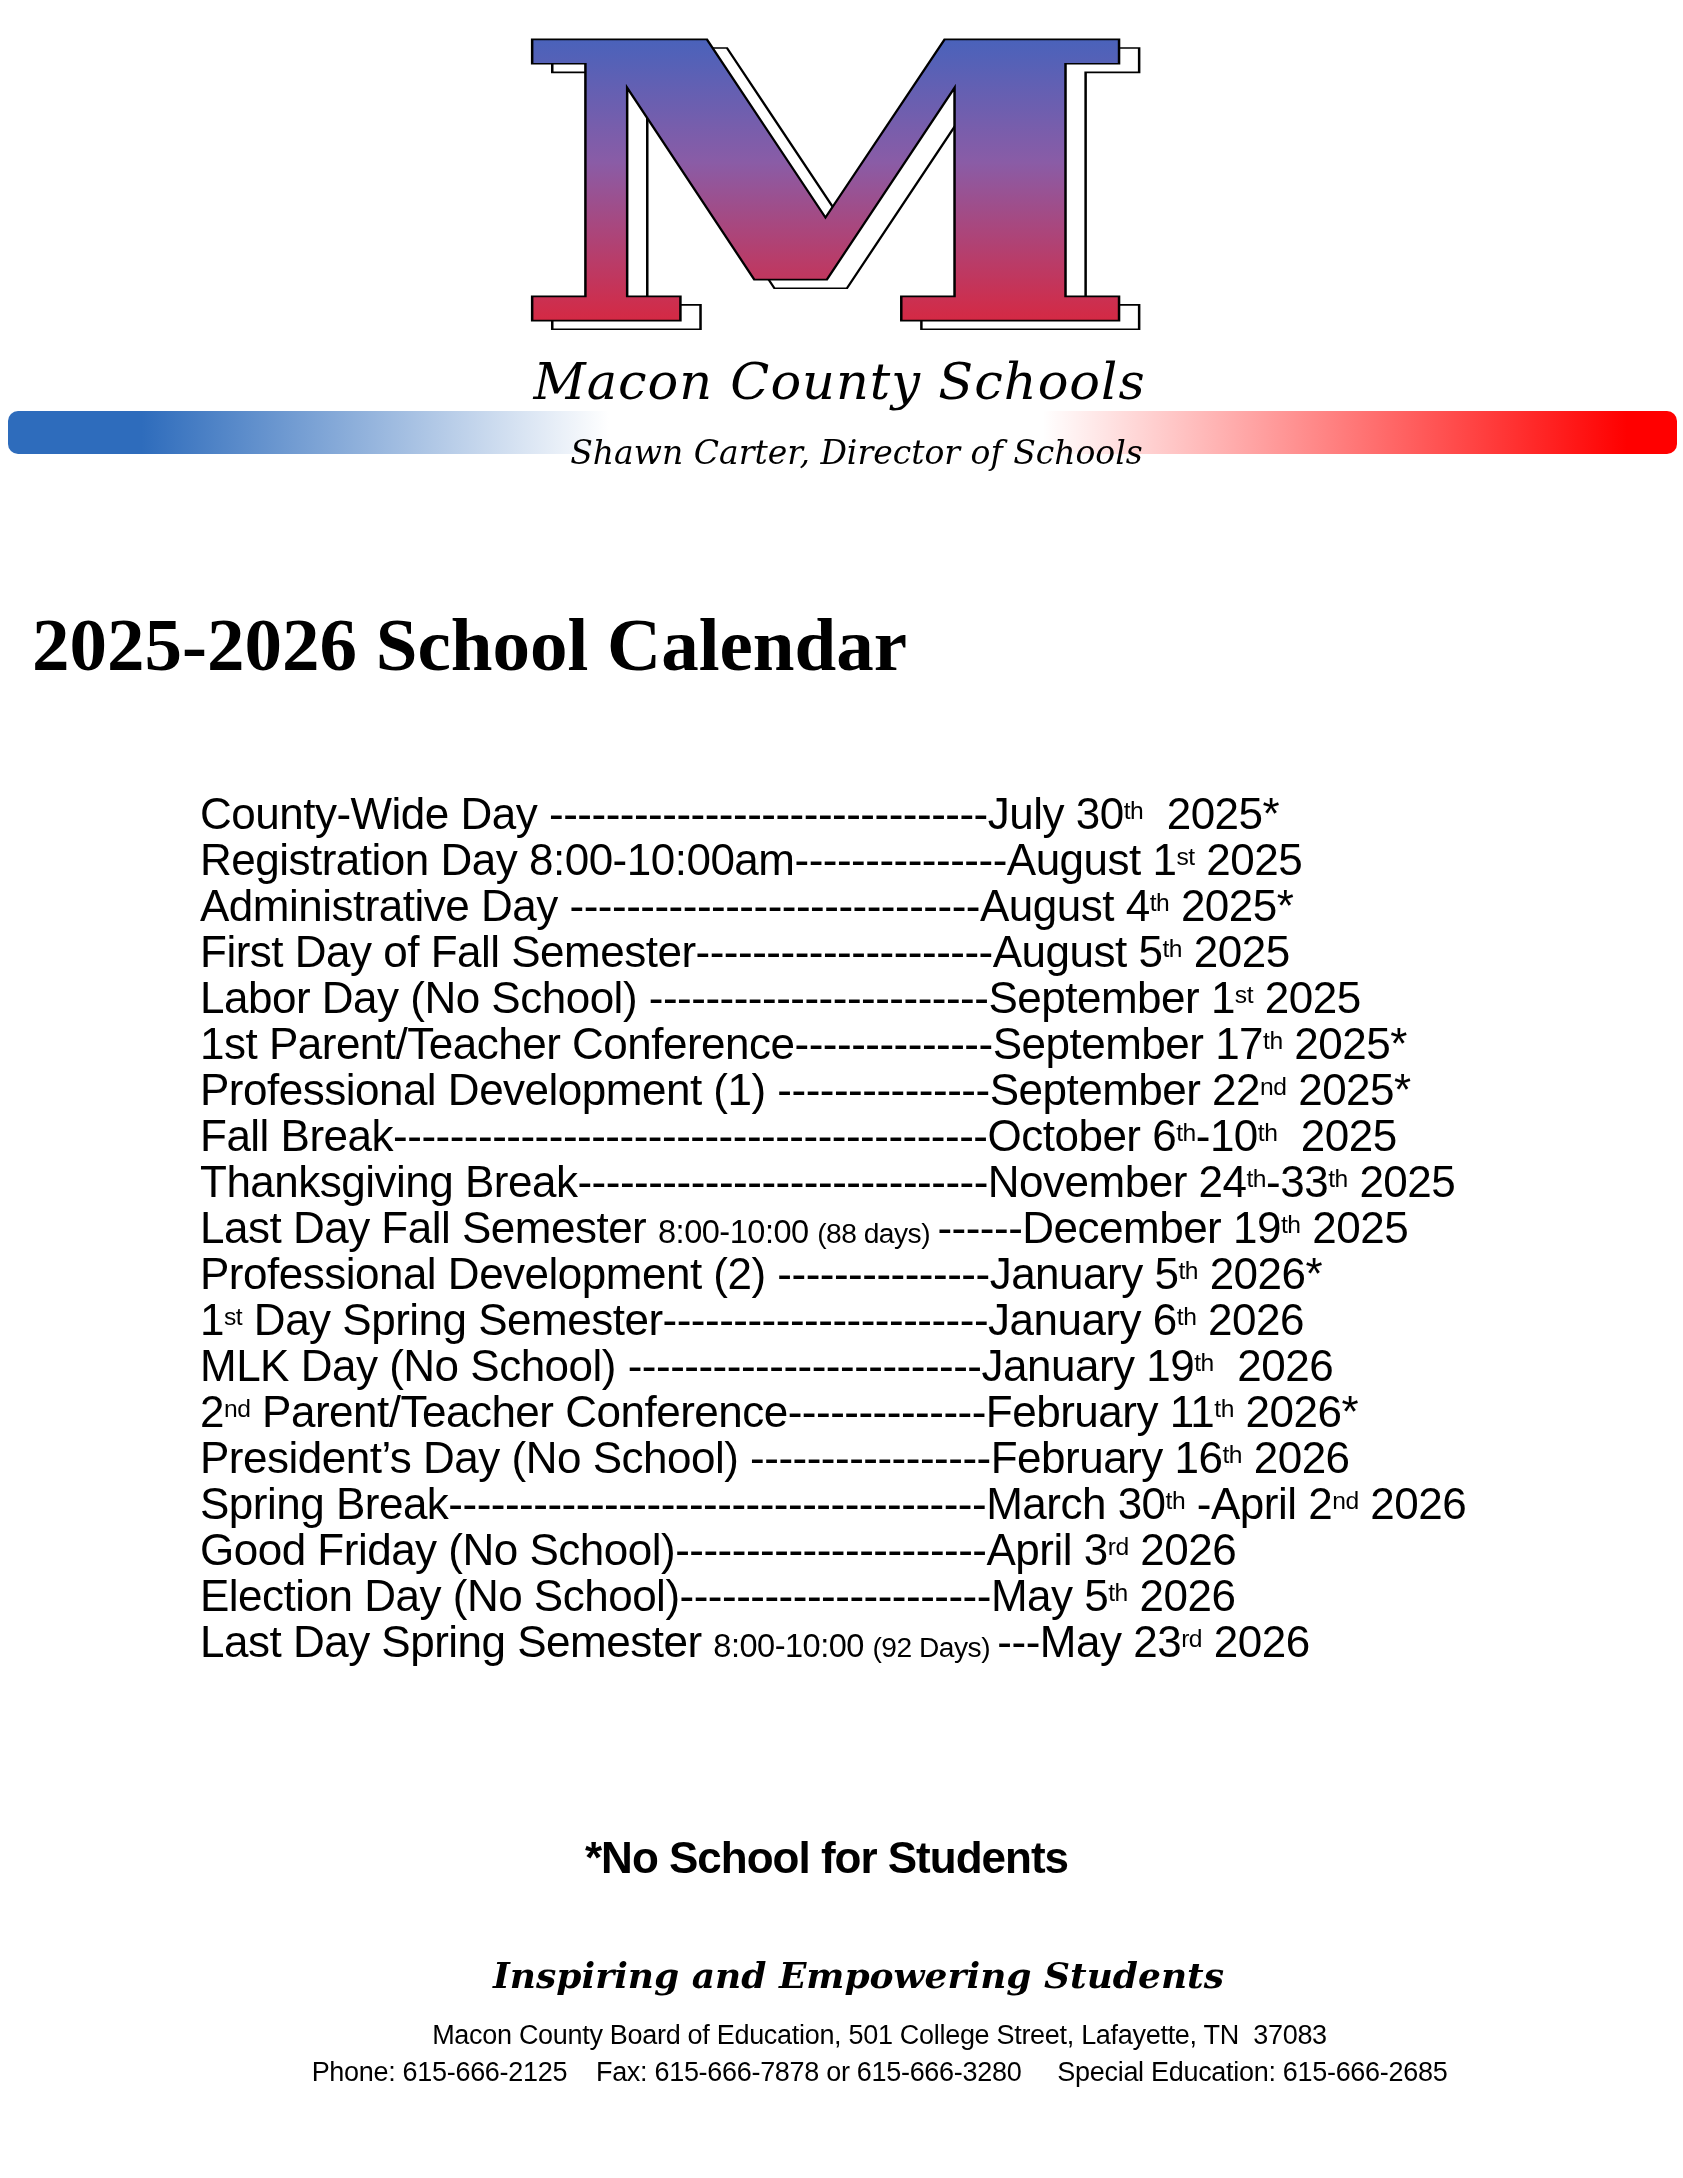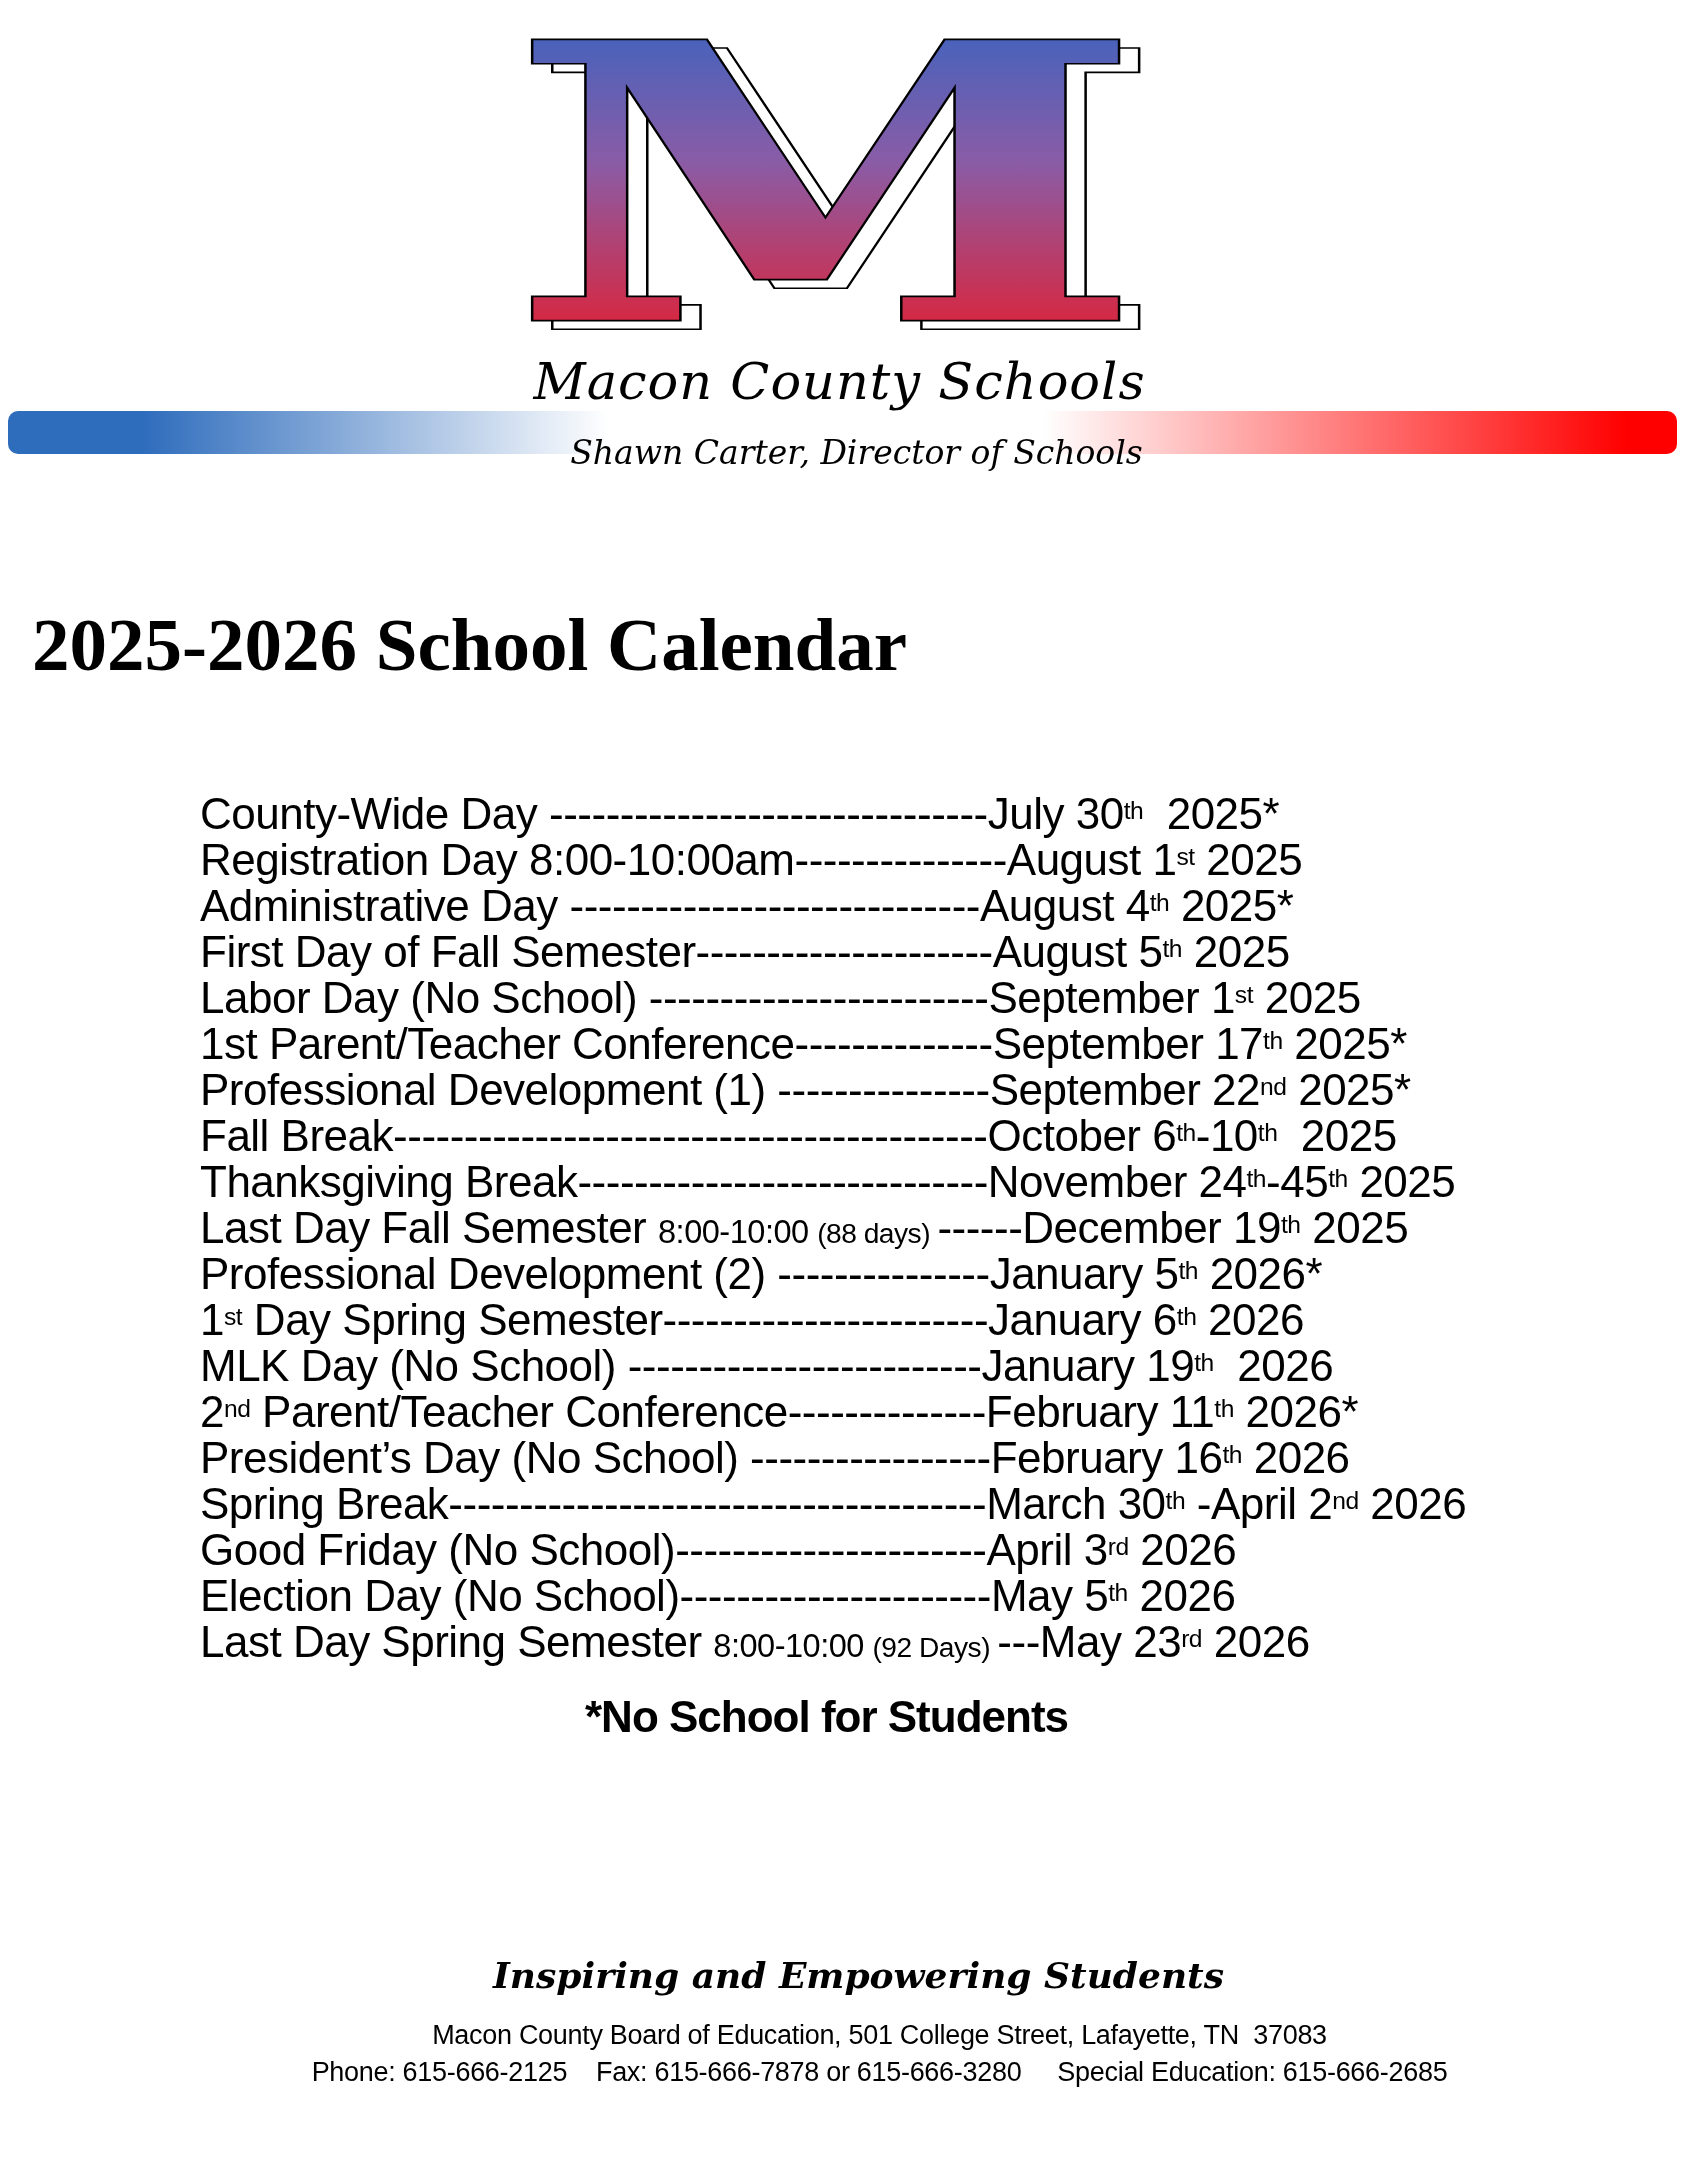--- a/index.html
+++ b/index.html
@@ -39,21 +39,21 @@
   .list { position:absolute; left:200px; top:788px; width:1406px; }
   .cal-row {
     white-space:pre; font-size:44px; line-height:46px; height:46px;
     font-family:"Liberation Sans", sans-serif; letter-spacing:-0.5px;
   }
   .seg-sup    { font-size:0.56em; vertical-align:0.42em; }
   .seg-small  { font-size:0.74em; }
   .seg-xsmall { font-size:0.64em;margin-top:32px; }
 
   .note {
-    position:absolute; top:1692px; left:0; width:1653px; text-align:center;
+    position:absolute; top:1833px; left:0; width:1653px; text-align:center;
     font-weight:800; font-size:44px; letter-spacing:-1px;
     font-family:"Liberation Sans", sans-serif;
   }
 
   .motto {
     position:absolute; top:1954px; left:0; width:1663px; text-align:center;
     font-family:"DejaVu Serif", serif; font-style:italic; font-weight:600; font-size:36px;padding-left:27px;
   }
   .address, .phones {
     position:absolute; left:0; width:1663px; text-align:center; white-space:pre;
@@ -88,21 +88,21 @@
 
   <div class="list">
       <div class="cal-row"><span>County-Wide Day </span><span>-------------------------------</span><span>July 30</span><span class="seg-sup">th</span><span>  2025*</span></div>
       <div class="cal-row"><span>Registration Day 8:00-10:00am</span><span>---------------</span><span>August 1</span><span class="seg-sup">st</span><span> 2025</span></div>
       <div class="cal-row"><span>Administrative Day </span><span>-----------------------------</span><span>August 4</span><span class="seg-sup">th</span><span> 2025*</span></div>
       <div class="cal-row"><span>First Day of Fall Semester</span><span>---------------------</span><span>August 5</span><span class="seg-sup">th</span><span> 2025</span></div>
       <div class="cal-row"><span>Labor Day (No School) </span><span>------------------------</span><span>September 1</span><span class="seg-sup">st</span><span> 2025</span></div>
       <div class="cal-row"><span>1st Parent/Teacher Conference</span><span>--------------</span><span>September 17</span><span class="seg-sup">th</span><span> 2025*</span></div>
       <div class="cal-row"><span>Professional Development (1) </span><span>---------------</span><span>September 22</span><span class="seg-sup">nd</span><span> 2025*</span></div>
       <div class="cal-row"><span>Fall Break</span><span>------------------------------------------</span><span>October 6</span><span class="seg-sup">th</span><span>-10</span><span class="seg-sup">th</span><span>  2025</span></div>
-      <div class="cal-row"><span>Thanksgiving Break</span><span>-----------------------------</span><span>November 24</span><span class="seg-sup">th</span><span>-45</span><span class="seg-sup">th</span><span> 2025</span></div>
+      <div class="cal-row"><span>Thanksgiving Break</span><span>-----------------------------</span><span>November 24</span><span class="seg-sup">th</span><span>-33</span><span class="seg-sup">th</span><span> 2025</span></div>
       <div class="cal-row"><span>Last Day Fall Semester </span><span class="seg-small">8:00-10:00 </span><span class="seg-xsmall">(88 days) </span><span>------</span><span>December 19</span><span class="seg-sup">th</span><span> 2025</span></div>
       <div class="cal-row"><span>Professional Development (2) </span><span>---------------</span><span>January 5</span><span class="seg-sup">th</span><span> 2026*</span></div>
       <div class="cal-row"><span>1</span><span class="seg-sup">st</span><span> Day Spring Semester</span><span>-----------------------</span><span>January 6</span><span class="seg-sup">th</span><span> 2026</span></div>
       <div class="cal-row"><span>MLK Day (No School) </span><span>-------------------------</span><span>January 19</span><span class="seg-sup">th</span><span>  2026</span></div>
       <div class="cal-row"><span>2</span><span class="seg-sup">nd</span><span> Parent/Teacher Conference</span><span>--------------</span><span>February 11</span><span class="seg-sup">th</span><span> 2026*</span></div>
       <div class="cal-row"><span>President’s Day (No School) </span><span>-----------------</span><span>February 16</span><span class="seg-sup">th</span><span> 2026</span></div>
       <div class="cal-row"><span>Spring Break</span><span>--------------------------------------</span><span>March 30</span><span class="seg-sup">th</span><span> -April 2</span><span class="seg-sup">nd</span><span> 2026</span></div>
       <div class="cal-row"><span>Good Friday (No School)</span><span>----------------------</span><span>April 3</span><span class="seg-sup">rd</span><span> 2026</span></div>
       <div class="cal-row"><span>Election Day (No School)</span><span>----------------------</span><span>May 5</span><span class="seg-sup">th</span><span> 2026</span></div>
       <div class="cal-row"><span>Last Day Spring Semester </span><span class="seg-small">8:00-10:00 </span><span class="seg-xsmall">(92 Days) </span><span>---</span><span>May 23</span><span class="seg-sup">rd</span><span> 2026</span></div>

